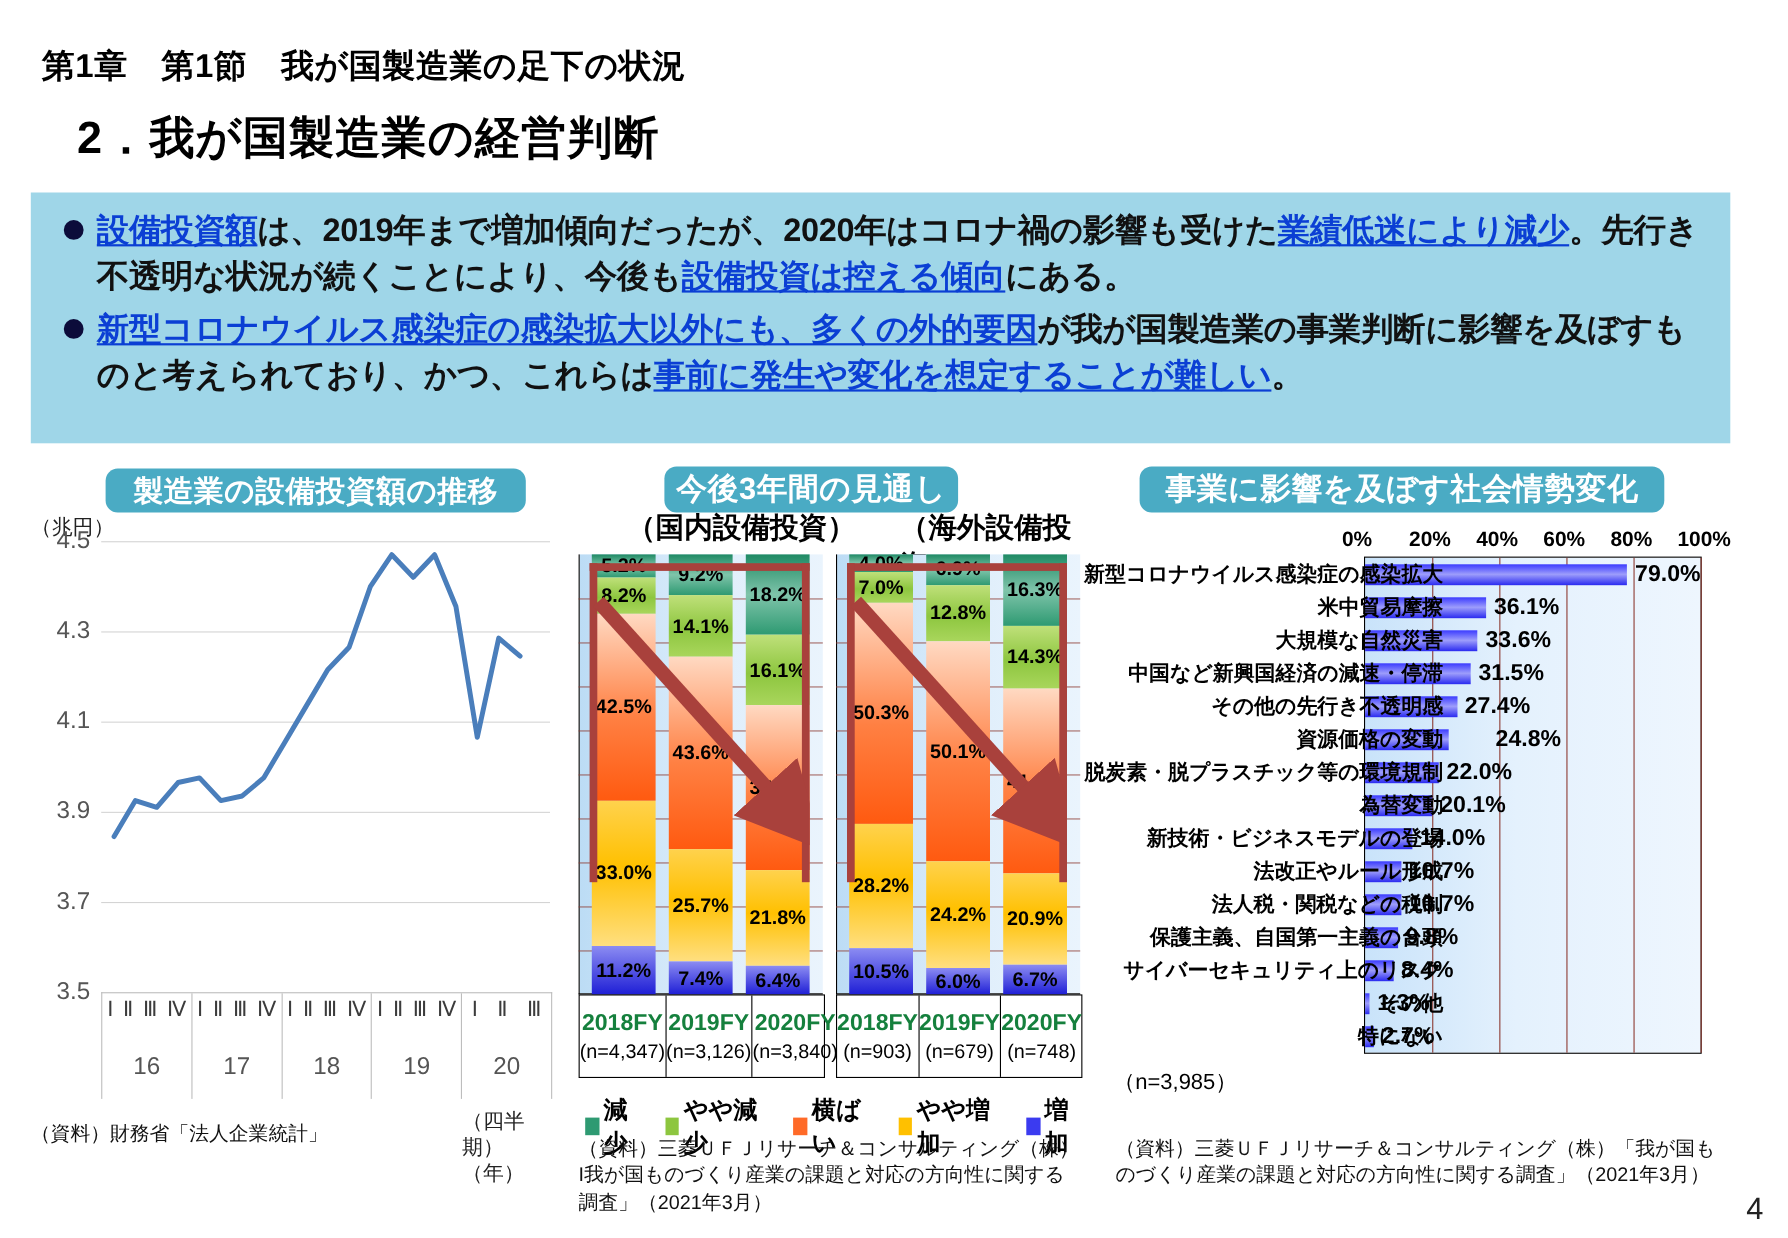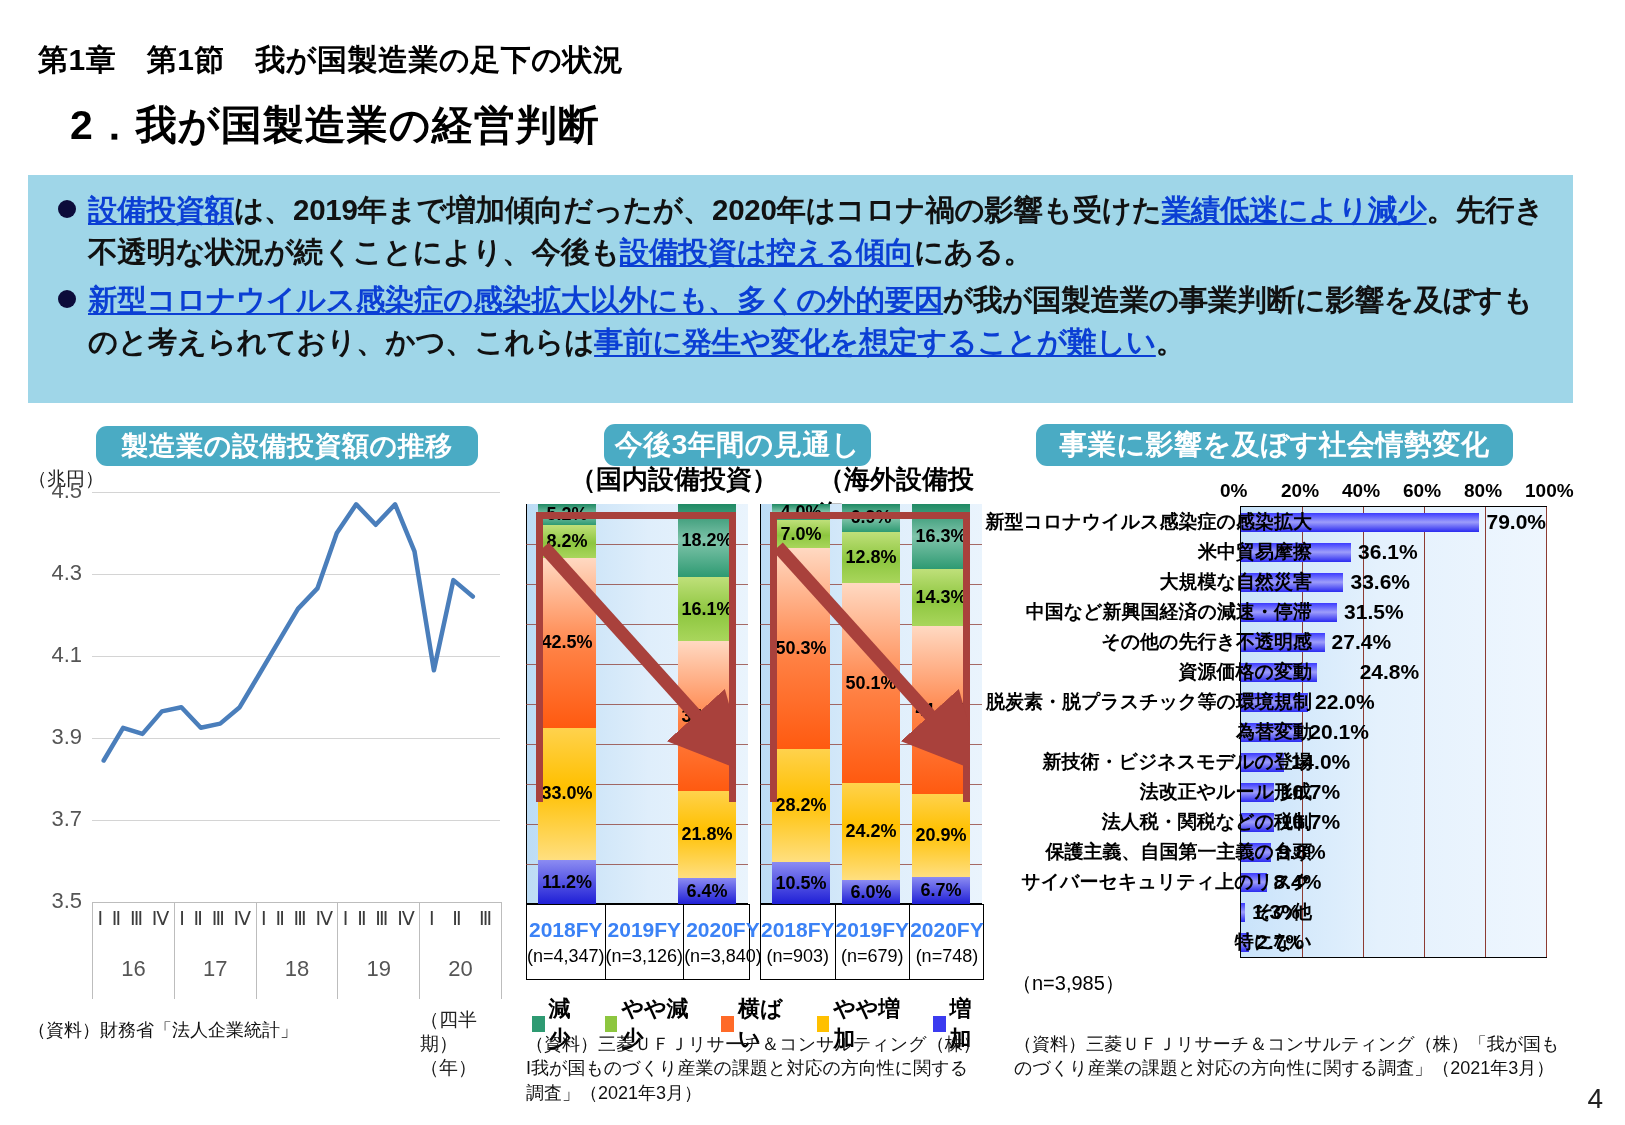--- a/index.html
+++ b/index.html
@@ -81,21 +81,21 @@
   .seg span{display:block;}
   .s-zou{background:linear-gradient(to bottom,#8c8cf2,#1f1fd6);}
   .s-yaya-zou{background:linear-gradient(to bottom,#ffd24d,#ffc000 45%,#ffdf80);}
   .s-yoko{background:linear-gradient(to bottom,#ffd9c2,#ff8043 55%,#ff5a10);}
   .s-yaya-gen{background:linear-gradient(to bottom,#bfe07a,#8dc63f 55%,#a9d65c);}
   .s-gen{background:linear-gradient(to bottom,#1f8a64,#7fc4aa 50%,#2e9a72);}
   .fylabels{position:absolute;display:flex;border:1px solid #000;border-top:1px solid #000;}
   .fycell{display:flex;flex-direction:column;align-items:center;justify-content:center;
           border-right:1px solid #000;}
   .fycell:last-child{border-right:none;}
-  .fy-name{font-size:21px;font-weight:bold;color:#3b82f6;}
+  .fy-name{font-size:21px;font-weight:bold;color:#15803d;}
   .fy-n{font-size:18px;color:#000;margin-top:4px;}
   .legend{position:absolute;left:20px;top:532px;width:460px;display:flex;
           justify-content:center;gap:14px;align-items:center;}
   .lg-item{display:flex;align-items:center;gap:4px;font-size:22px;font-weight:bold;color:#000;}
   .lg-sw{width:13px;height:16px;display:inline-block;}
   
   .redbox{position:absolute;border:7px solid #a9413c;box-sizing:border-box;}
   
   #right-panel{position:absolute;left:1000px;top:462px;width:620px;height:600px;}
   .hx-tick{position:absolute;font-size:19px;font-weight:bold;color:#000;top:18px;}
@@ -229,20 +229,37 @@
           <span>8.2%</span>
         </div>
         <div class="seg s-yoko" style="height: 170px;">
           <span>42.5%</span>
         </div>
         <div class="seg s-yaya-zou" style="height: 132px;">
           <span>33.0%</span>
         </div>
         <div class="seg s-zou" style="height: 44.8px;">
           <span>11.2%</span>
+        </div>
+      </div>
+      <div class="bar" style="left: 82px; height: 400px;">
+        <div class="seg s-gen" style="height: 36.8px;">
+          <span>9.2%</span>
+        </div>
+        <div class="seg s-yaya-gen" style="height: 56.4px;">
+          <span>14.1%</span>
+        </div>
+        <div class="seg s-yoko" style="height: 174.4px;">
+          <span>43.6%</span>
+        </div>
+        <div class="seg s-yaya-zou" style="height: 102.8px;">
+          <span>25.7%</span>
+        </div>
+        <div class="seg s-zou" style="height: 29.6px;">
+          <span>7.4%</span>
         </div>
       </div>
       <div class="bar" style="left: 152px; height: 400px;">
         <div class="seg s-gen" style="height: 72.8px;">
           <span>18.2%</span>
         </div>
         <div class="seg s-yaya-gen" style="height: 64.4px;">
           <span>16.1%</span>
         </div>
         <div class="seg s-yoko" style="height: 150px;">

